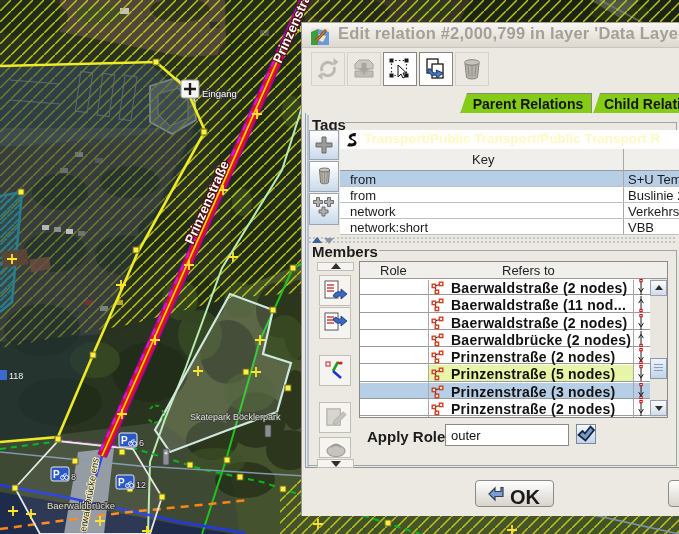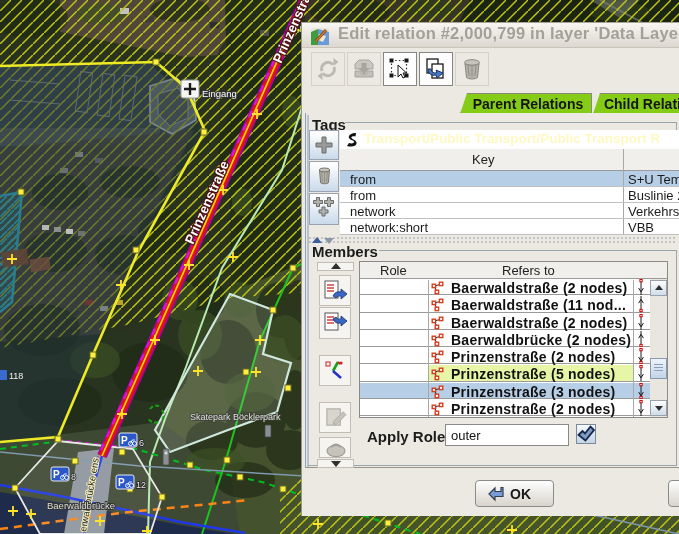--- a/index.html
+++ b/index.html
@@ -22,21 +22,21 @@
   border:1px solid #7e94ae;border-bottom:0;line-height:22px;}
 #pane{left:305px;top:113px;width:374px;height:355px;background:#ece9e2;
   border-left:1px solid #8ea0b6;border-bottom:1px solid #98948a;}
 .lbl{font-weight:bold;font-size:15px;color:#1c1c1c;}
 .sbtn{left:309px;width:30px;background:linear-gradient(#fdfdfd 10%,#c9d9ea);border:1px solid #9aa4b0;}
 .row{position:absolute;font-size:13px;color:#1b1b1b;white-space:nowrap;}
 .grid{position:absolute;background:#a8a8a8;}
 .mbtn{left:319px;width:32px;background:#f6f4f0;border:1px solid #c2beb6;}
 .mrow{position:absolute;font-weight:bold;font-size:14px;color:#111;white-space:nowrap;letter-spacing:0.25px;}
 .btn{position:absolute;top:480px;height:27px;border:1px solid #8b8b8b;border-radius:4px;
-  background:linear-gradient(#fefefe,#d8d4cc);font-weight:bold;font-size:14px;color:#1a1a1a;}
+  background:linear-gradient(#fefefe,#d8d4cc);font-weight:bold;font-size:20px;color:#1a1a1a;}
 .arrU{width:0;height:0;border-left:4px solid transparent;border-right:4px solid transparent;border-bottom:5px solid #2f2f2f;}
 .arrD{width:0;height:0;border-left:4px solid transparent;border-right:4px solid transparent;border-top:5px solid #2f2f2f;}
 </style></head>
 <body>
 <div id="wrap">
 
 <svg class="abs" width="679" height="534" style="left:0;top:0">
 <defs>
 <pattern id="hy" width="11" height="11" patternUnits="userSpaceOnUse">
   <line x1="0" y1="11" x2="11" y2="0" stroke="#bfc513" stroke-width="1.5"></line>

